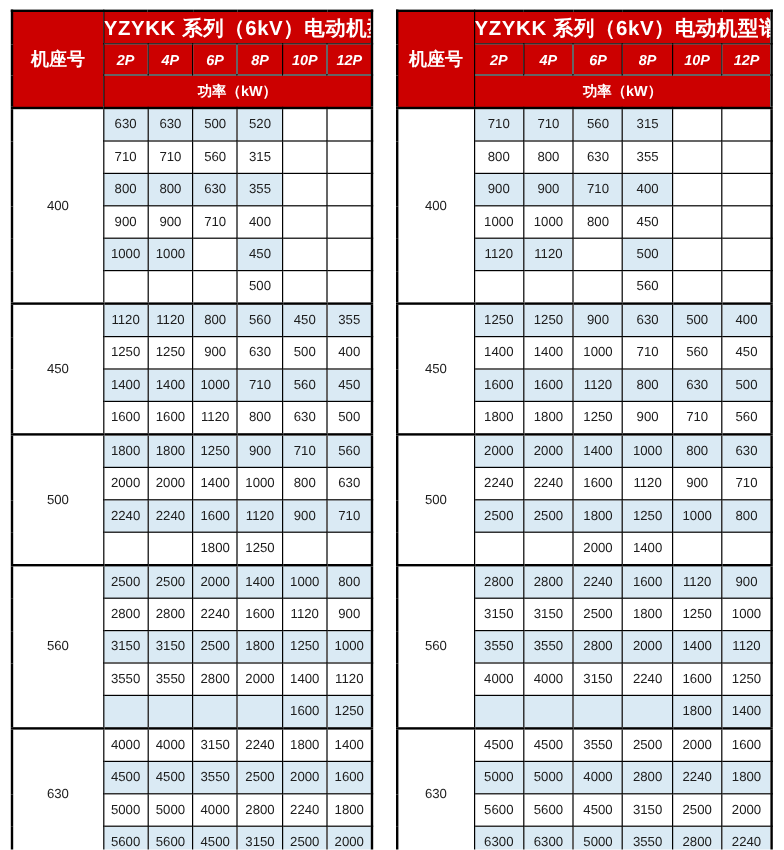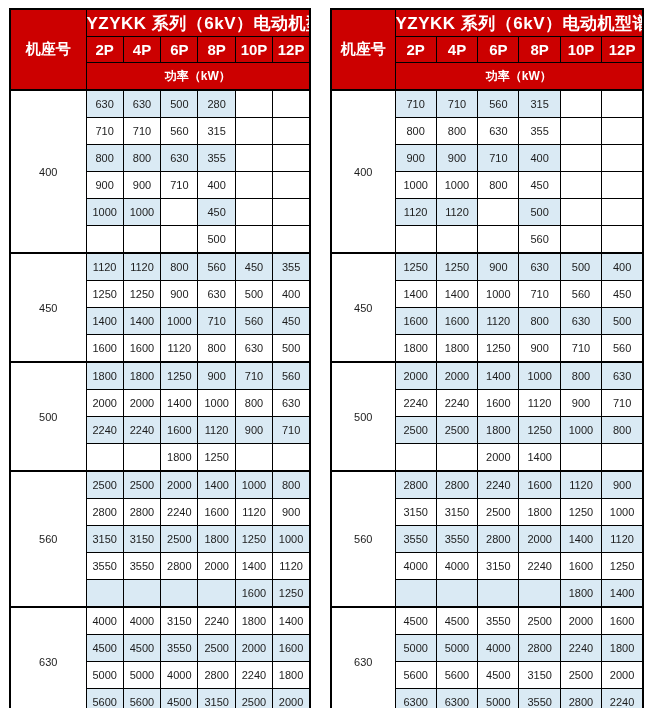--- a/index.html
+++ b/index.html
@@ -31,21 +31,21 @@
     border:1px solid var(--border);
     text-align:center;vertical-align:middle;
     padding:0;overflow:hidden;white-space:nowrap;
   }
   .spec-table thead th{
     background:var(--red);
     color:var(--headtext);
     font-weight:bold;
   }
   .title-head{font-size:17px;height:26px;letter-spacing:.5px;}
-  .pole-head{font-size:15px;height:25px;}
+  .pole-head{font-size:12px;height:25px;font-style:italic;}
   .power-head{font-size:12px;height:26px;}
   .frame-head{font-size:15px;}
   .spec-table thead tr.power-row th{border-bottom:2px solid var(--border);margin-left:48px;}
   .spec-table td{
     font-size:11px;color:var(--bodytext);
     height:26px;background:#ffffff;
   }
   .spec-table td.band{background:var(--band);}
   .spec-table tbody tr.group-start td{border-top:2px solid var(--border);}
   .frame-cell{background:#ffffff;}
@@ -81,21 +81,21 @@
       <tr class="power-row">
         <th class="power-head" colspan="6">功率（kW）</th>
       </tr>
     </thead>
     <tbody>
         <tr class="group-start">
           <td rowspan="6" class="frame-cell">400</td>
           <td class="power-cell band">630</td>
           <td class="power-cell band">630</td>
           <td class="power-cell band">500</td>
-          <td class="power-cell band">280</td>
+          <td class="power-cell band">520</td>
           <td class="power-cell"></td>
           <td class="power-cell"></td>
         </tr>
         <tr>
           <td class="power-cell">710</td>
           <td class="power-cell">710</td>
           <td class="power-cell">560</td>
           <td class="power-cell">315</td>
           <td class="power-cell"></td>
           <td class="power-cell"></td>

